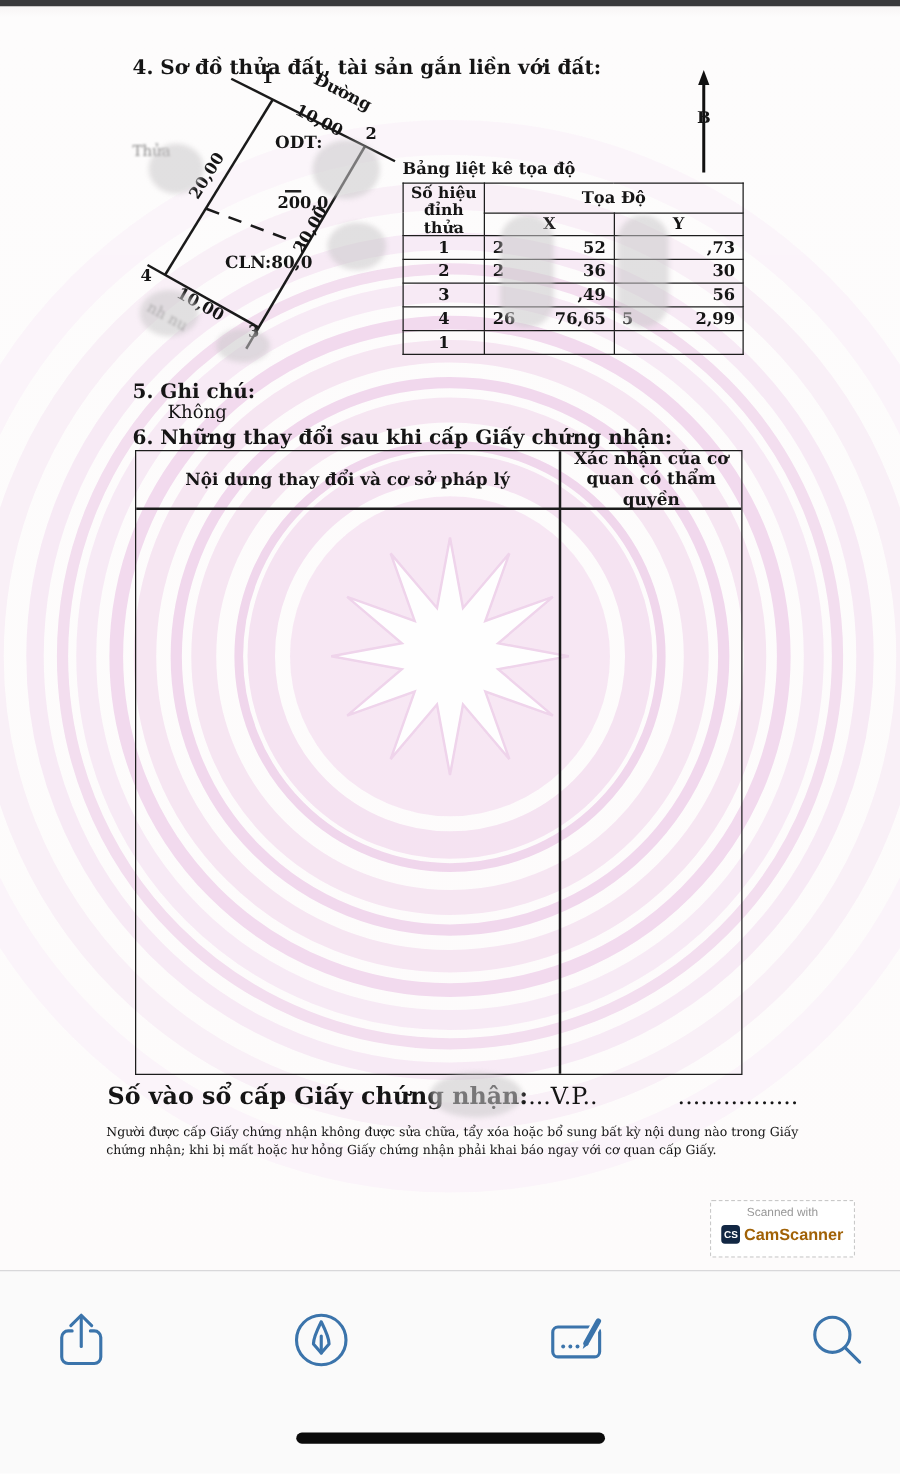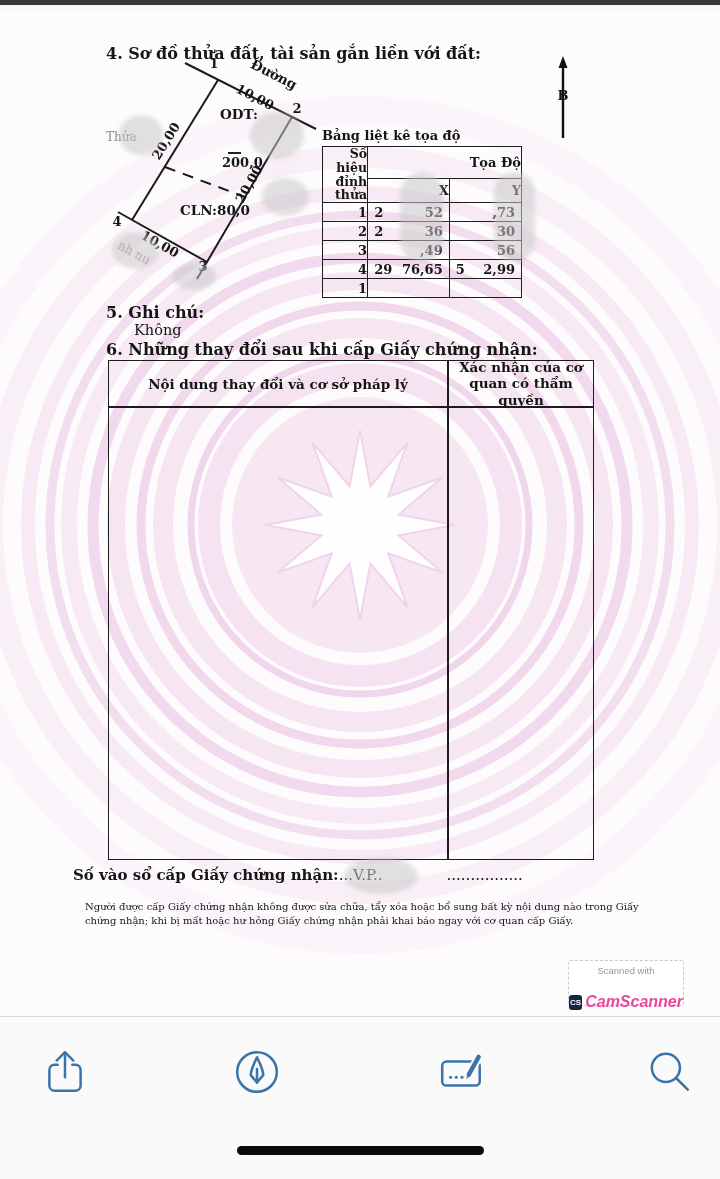--- a/index.html
+++ b/index.html
@@ -14,52 +14,52 @@
   .h{font-weight:bold;font-size:16px;}
   .lbl{font-weight:bold;font-size:13px;white-space:nowrap;}
   .anchor{transform:translate(-50%,-50%);}
   .faint{color:#8a8a8a;filter:blur(.7px);font-size:12px;}
   .blob{position:absolute;background:rgba(203,200,203,.55);border-radius:50%;
         filter:blur(2px);z-index:5;}
   .pillblob{border-radius:22px;}
   
   .ct{position:absolute;left:322px;top:128px;width:239px;}
   .ct-title{text-align:left;font-weight:bold;font-size:13px;height:18px;}
-  table.ct-table{border-collapse:collapse;width:200px;font-size:13px;font-weight:bold;
-                 text-align:right;background:transparent;}
+  table.ct-table{border-collapse:collapse;width:273px;font-size:13px;font-weight:bold;
+                 text-align:center;background:transparent;}
   table.ct-table td,table.ct-table th{border:1.4px solid #1d1d1d;padding:0;}
   .ct-vhead{width:57px;font-size:12.5px;line-height:1.1;font-weight:bold;}
   .ct-xy{height:15px;font-size:13px;}
   .ct-row{height:19px;}
   .frag{display:flex;justify-content:space-between;padding:0 6px;}
   
   .chg{position:absolute;left:108px;top:360px;width:484px;height:498px;
        border:1.6px solid #1c1c1c;}
   .chg-vline{position:absolute;left:338px;top:0;bottom:0;width:1.6px;background:#1c1c1c;}
   .chg-hline{position:absolute;left:0;right:0;top:45px;height:1.6px;background:#1c1c1c;}
   .chg-h1{position:absolute;left:0;top:0;width:338px;height:45px;display:flex;
           align-items:center;justify-content:center;font-weight:bold;font-size:13.5px;}
   .chg-h2{position:absolute;left:340px;top:0;right:0;height:45px;display:flex;
           align-items:center;justify-content:center;font-weight:bold;font-size:13.5px;
           text-align:center;line-height:1.2;padding:0 8px;}
   
-  .serial{position:absolute;left:73px;top:866px;font-size:15px;white-space:nowrap;}
+  .serial{position:absolute;left:86px;top:866px;font-size:19px;white-space:nowrap;}
   .serial b{font-weight:bold;}
   .gap{display:inline-block;width:64px;}
   .warning{position:absolute;left:85px;top:900px;width:566px;font-size:10px;
            line-height:1.42;font-weight:500;}
   
   .cam{position:absolute;left:568px;top:960px;width:116px;height:46px;background:#fff;
        border:1px dashed #c9c9c9;border-radius:2px;box-sizing:border-box;
        font-family:"Liberation Sans","DejaVu Sans",sans-serif;text-align:center;padding-top:4px;}
   .cam-l1{font-size:9.5px;color:#979797;}
-  .cam-l2{display:flex;align-items:center;justify-content:center;gap:3px;margin-top:17px;}
+  .cam-l2{display:flex;align-items:flex-end;justify-content:center;gap:3px;margin-top:4px;}
   .cam-ic{width:15px;height:15px;border-radius:3px;background:#122743;color:#fff;
           font-size:8px;font-weight:bold;display:flex;align-items:center;justify-content:center;}
-  .cam-name{font-size:16px;color:#ec4899;font-weight:bold;font-style:italic;}
+  .cam-name{font-size:13px;color:#a16207;font-weight:bold;}
   
   .toolbar{position:absolute;left:0;top:1016px;width:720px;height:163px;
            background:#fafafa;border-top:1px solid #d8d8da;box-sizing:border-box;}
   .tbtn{position:absolute;width:48px;height:50px;background:none;border:none;padding:0;cursor:pointer;}
   .tbtn svg{stroke:#3b74ab;fill:none;stroke-width:2.4;stroke-linecap:round;stroke-linejoin:round;}
   .home{position:absolute;left:237px;top:1146px;width:247px;height:9px;background:#0b0b0b;
         border-radius:5px;}
   .diagram-line{stroke:#1a1a1a;stroke-width:2;fill:none;}
   .dash{stroke-dasharray:11 8;}
   .overdash{position:absolute;width:13px;height:2px;background:#222;}
@@ -104,21 +104,21 @@
   <span class="abs lbl anchor" style="left:117px;top:221px;">4</span>
   <span class="abs lbl anchor" style="left:274px;top:74px;font-size:13.5px;transform:translate(-50%,-50%) rotate(27deg);">Đường</span>
   <span class="abs lbl anchor" style="left:255px;top:97px;transform:translate(-50%,-50%) rotate(27deg);">10,00</span>
   <span class="abs lbl anchor" style="left:166px;top:141px;transform:translate(-50%,-50%) rotate(-58deg);">20,00</span>
   <span class="abs lbl anchor" style="left:249px;top:184px;transform:translate(-50%,-50%) rotate(-60deg);">20,00</span>
   <span class="abs lbl anchor" style="left:160px;top:244px;transform:translate(-50%,-50%) rotate(29deg);">10,00</span>
   <span class="abs lbl" style="left:220px;top:106px;font-size:13.5px;">ODT:</span>
   <div class="overdash" style="left:228px;top:152px;"></div>
   <span class="abs lbl" style="left:222px;top:155px;">200,0</span>
   <span class="abs lbl" style="left:180px;top:202px;font-size:13.5px;">CLN:80,0</span>
-  <span class="abs faint" style="left:106px;top:130px;">Thửa</span>
+  <span class="abs faint" style="left:106px;top:114px;">Thửa</span>
   <span class="abs faint anchor" style="left:134px;top:253px;transform:translate(-50%,-50%) rotate(29deg);">nh nu</span>
 
   <svg class="abs" style="left:550px;top:56px;" width="28" height="84" viewBox="0 0 28 84">
     <line x1="13" y1="8" x2="13" y2="82" stroke="#111" stroke-width="2.4"></line>
     <polygon points="13,0 8.5,12 17.5,12" fill="#111"></polygon>
   </svg>
   <span class="abs lbl anchor" style="left:563px;top:95px;">B</span>
 
   <div class="ct">
     <div class="ct-title">Bảng liệt kê tọa độ</div>
@@ -177,21 +177,21 @@
               <div class="frag">
                 <span></span>
                 <span>56</span>
               </div>
             </td>
       </tr>
       <tr class="ct-row">
         <td>4</td>
         <td>
               <div class="frag">
-                <span>29</span>
+                <span>26</span>
                 <span>76,65</span>
               </div>
             </td>
         <td>
               <div class="frag">
                 <span>5</span>
                 <span>2,99</span>
               </div>
             </td>
       </tr>

